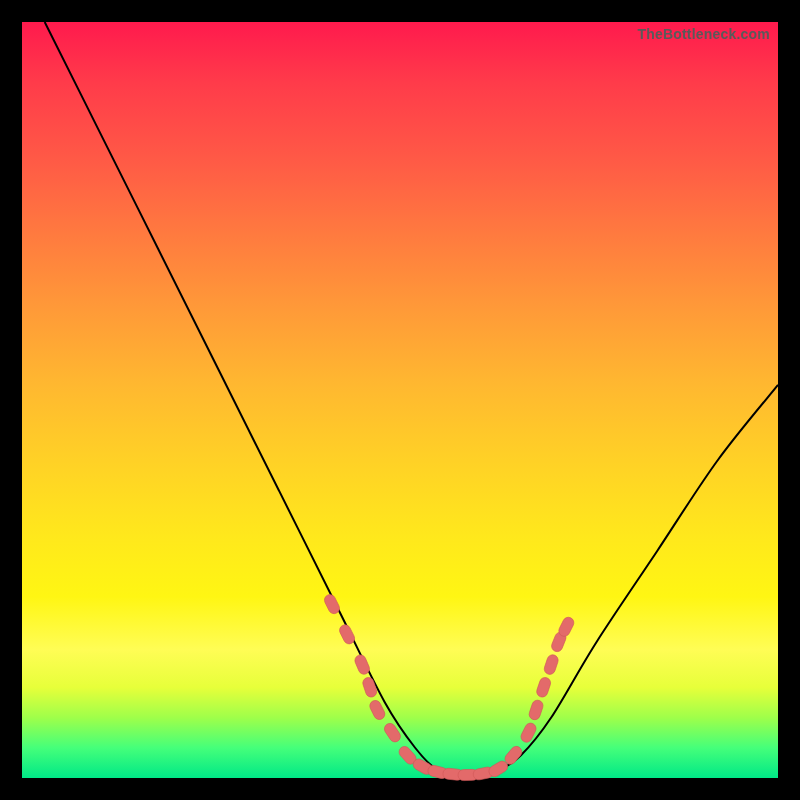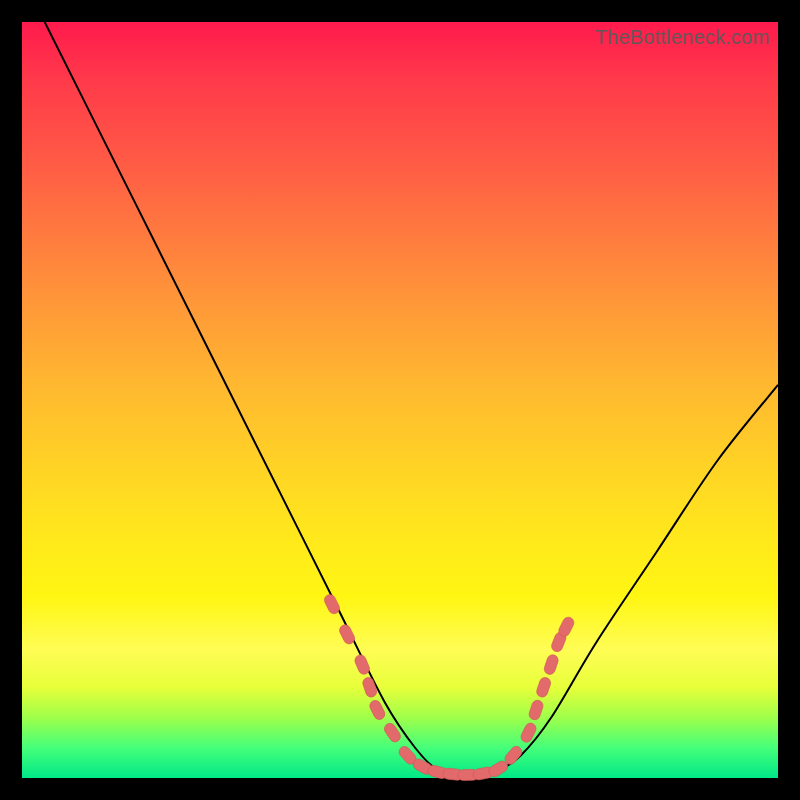--- a/index.html
+++ b/index.html
@@ -40,22 +40,22 @@
       #9fff4a 92%,
       #45ff7a 96%,
       #00e887 100%
     );
   }
   .watermark {
     position: absolute;
     top: 4px;
     right: 8px;
     color: #5a5a5a;
-    font-size: 20px;
-    font-weight: 400;
+    font-size: 14px;
+    font-weight: 700;
     letter-spacing: 0.2px;
     user-select: none;
     text-align: right;
   }
   svg.curve {
     position: absolute;
     left: 0;
     top: 0;
     width: 756px;
     height: 756px;

